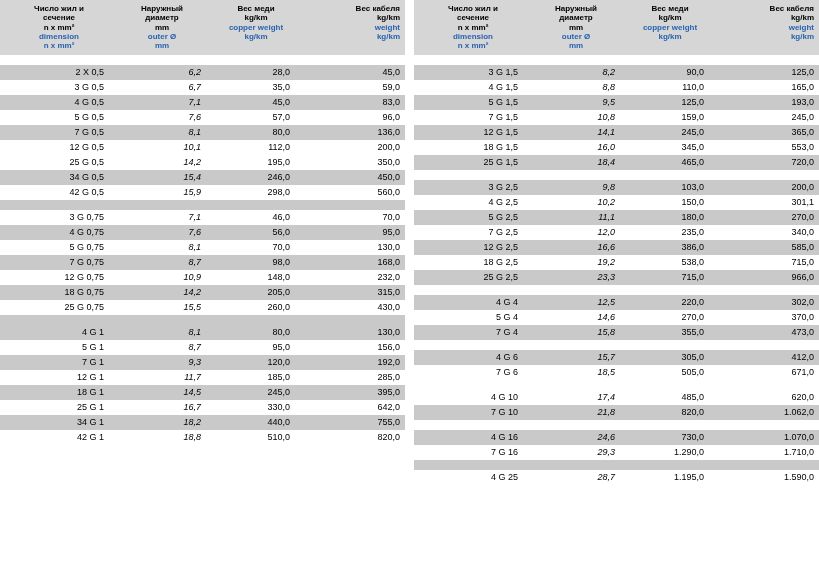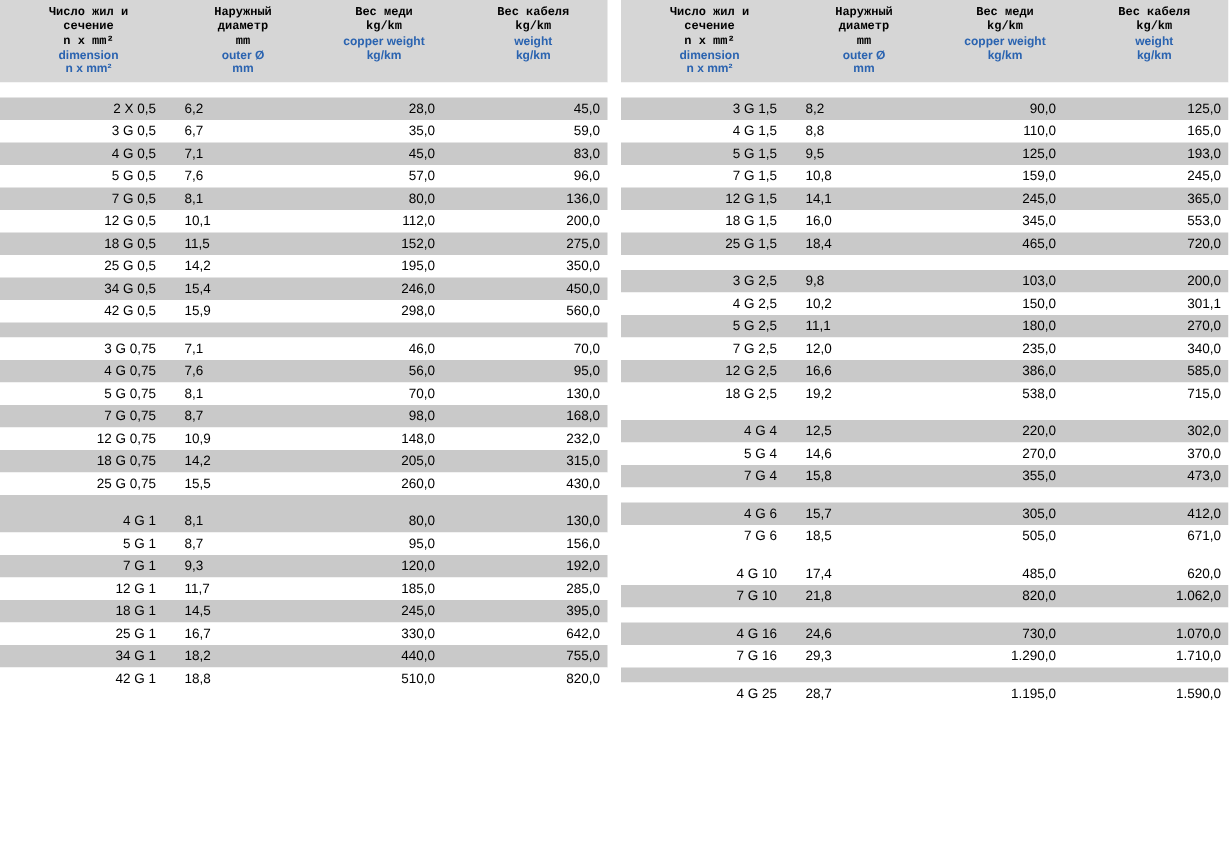--- a/index.html
+++ b/index.html
@@ -43,45 +43,44 @@
     vertical-align: top;
     padding: 4px 5px 5px 5px;
     font-weight: bold;
     font-size: 8px;
     line-height: 1.16;
     color: #000000;
   }
   thead th .ru {
     display: block;
     color: #000000;
-    font-family: Liberation Mono, monospace;
   }
   thead th .en {
     display: block;
     color: #2a63b0;
     font-weight: bold;
   }
   th.c0 { text-align: center; }
   th.c1 { text-align: center; }
   th.c2 { text-align: center; }
-  th.c3 { text-align: center; }
+  th.c3 { text-align: right; }
   col.c0 { width: 118px; }
   col.c1 { width: 88px; }
   col.c2 { width: 100px; }
   col.c3 { width: 99px; }
 
   tbody td {
     font-size: 9px;
     line-height: 1.05;
     height: 15px;
     padding: 0 5px;
     white-space: nowrap;
   }
   tbody td.c0 { text-align: right; padding-right: 14px; }
-  tbody td.c1 { text-align: left; }
+  tbody td.c1 { text-align: right; font-style: italic; }
   tbody td.c2 { text-align: right; padding-right: 16px; }
   tbody td.c3 { text-align: right; padding-right: 5px; }
 
   tr.shade td { background: #c9c9c9; }
   tr.plain td { background: #ffffff; }
   tr.spacer td {
     background: #ffffff;
     height: 10px;
     border: none;
   }
@@ -167,26 +166,20 @@
             <td class="c1">8,1</td>
             <td class="c2">80,0</td>
             <td class="c3">136,0</td>
           </tr>
           <tr class="plain">
             <td class="c0">12 G 0,5</td>
             <td class="c1">10,1</td>
             <td class="c2">112,0</td>
             <td class="c3">200,0</td>
           </tr>
-          <tr class="shade">
-            <td class="c0">18 G 0,5</td>
-            <td class="c1">11,5</td>
-            <td class="c2">152,0</td>
-            <td class="c3">275,0</td>
-          </tr>
           <tr class="plain">
             <td class="c0">25 G 0,5</td>
             <td class="c1">14,2</td>
             <td class="c2">195,0</td>
             <td class="c3">350,0</td>
           </tr>
           <tr class="shade">
             <td class="c0">34 G 0,5</td>
             <td class="c1">15,4</td>
             <td class="c2">246,0</td>
@@ -414,20 +407,26 @@
             <td class="c1">16,6</td>
             <td class="c2">386,0</td>
             <td class="c3">585,0</td>
           </tr>
           <tr class="plain">
             <td class="c0">18 G 2,5</td>
             <td class="c1">19,2</td>
             <td class="c2">538,0</td>
             <td class="c3">715,0</td>
           </tr>
+          <tr class="shade">
+            <td class="c0">25 G 2,5</td>
+            <td class="c1">23,3</td>
+            <td class="c2">715,0</td>
+            <td class="c3">966,0</td>
+          </tr>
           <tr class="spacer">
             <td colspan="4"></td>
           </tr>
           <tr class="shade">
             <td class="c0">4 G 4</td>
             <td class="c1">12,5</td>
             <td class="c2">220,0</td>
             <td class="c3">302,0</td>
           </tr>
           <tr class="plain">

